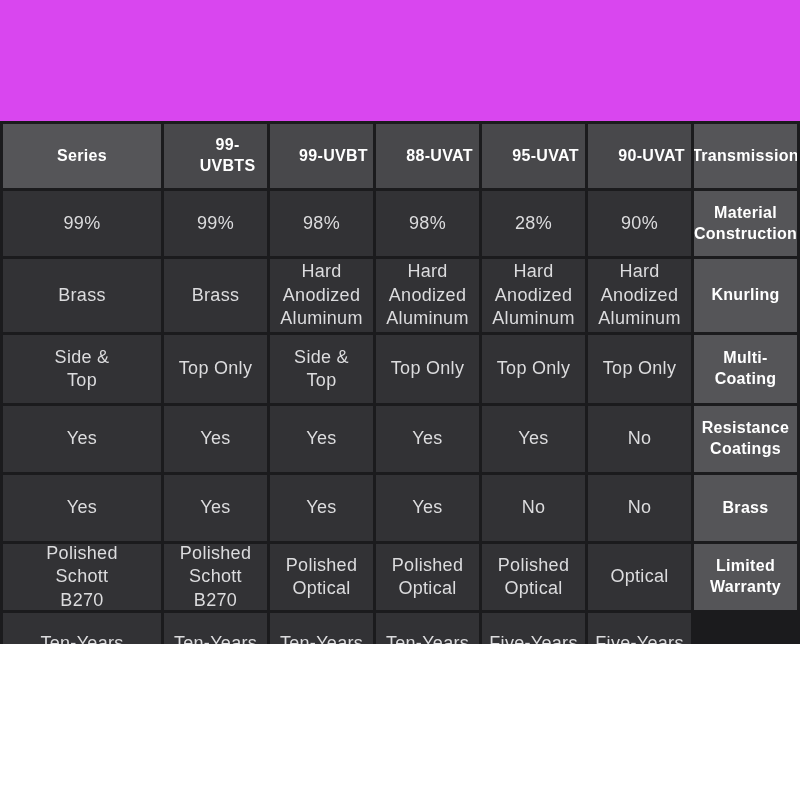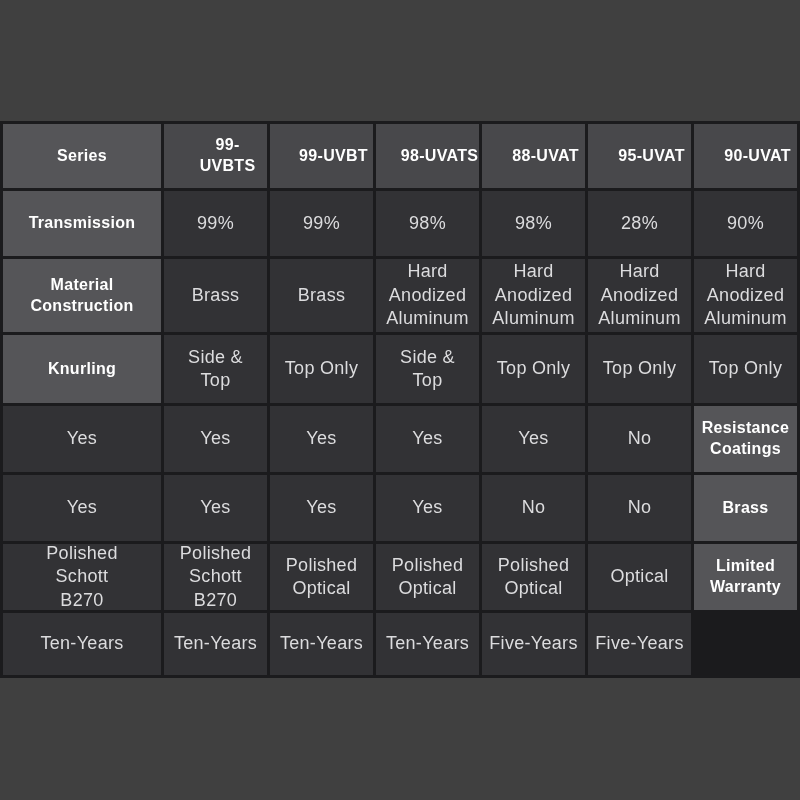--- a/index.html
+++ b/index.html
@@ -3,22 +3,22 @@
 <meta charset="utf-8">
 <style>
   html, body {
     margin: 0;
     padding: 0;
     background: #ffffff;
   }
   .page {
     position: relative;
     width: 800px;
-    height: 800px;
-    background: #404040;
+    height: 644px;
+    background: #d946ef;
     font-family: "Liberation Sans", "DejaVu Sans", sans-serif;
     overflow: hidden;
   }
   .comparison-table {
     position: absolute;
     left: 0;
     top: 121px;
     width: 800px;
     height: 557px;
     box-sizing: border-box;
@@ -61,21 +61,20 @@
 </style>
 </head>
 <body>
 
 <div class="page">
   <div class="comparison-table">
 
     <div class="cell lab">Series</div>
     <div class="cell hdr">99-UVBTS</div>
     <div class="cell hdr">99-UVBT</div>
-    <div class="cell hdr">98-UVATS</div>
     <div class="cell hdr">88-UVAT</div>
     <div class="cell hdr">95-UVAT</div>
     <div class="cell hdr">90-UVAT</div>
 
     <div class="cell lab">Transmission</div>
     <div class="cell dat">99%</div>
     <div class="cell dat">99%</div>
     <div class="cell dat">98%</div>
     <div class="cell dat">98%</div>
     <div class="cell dat">28%</div>
@@ -101,20 +100,21 @@
     <div class="cell lab">Knurling</div>
     <div class="cell dat">Side &amp;
 Top</div>
     <div class="cell dat">Top Only</div>
     <div class="cell dat">Side &amp;
 Top</div>
     <div class="cell dat">Top Only</div>
     <div class="cell dat">Top Only</div>
     <div class="cell dat">Top Only</div>
 
+    <div class="cell lab">Multi-Coating</div>
     <div class="cell dat">Yes</div>
     <div class="cell dat">Yes</div>
     <div class="cell dat">Yes</div>
     <div class="cell dat">Yes</div>
     <div class="cell dat">Yes</div>
     <div class="cell dat">No</div>
 
     <div class="cell lab">Resistance
 Coatings</div>
     <div class="cell dat">Yes</div>

